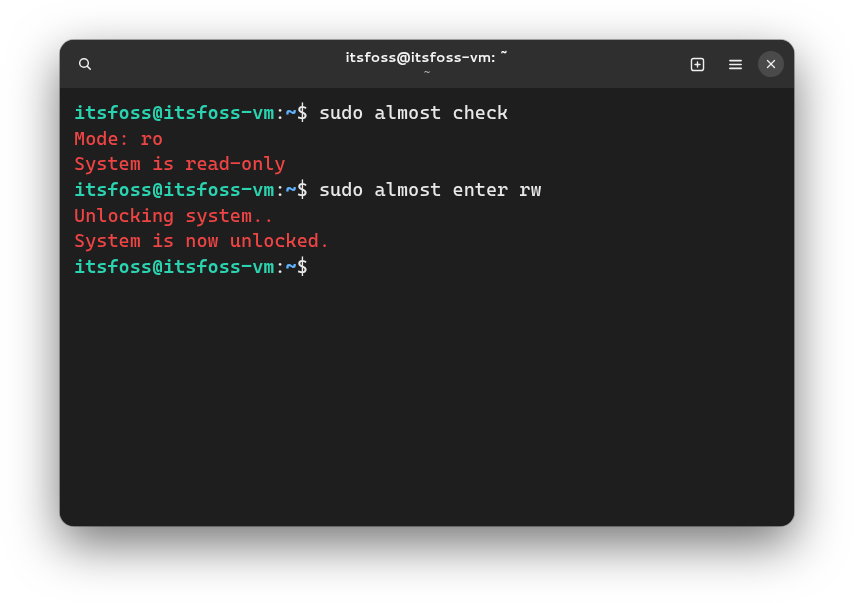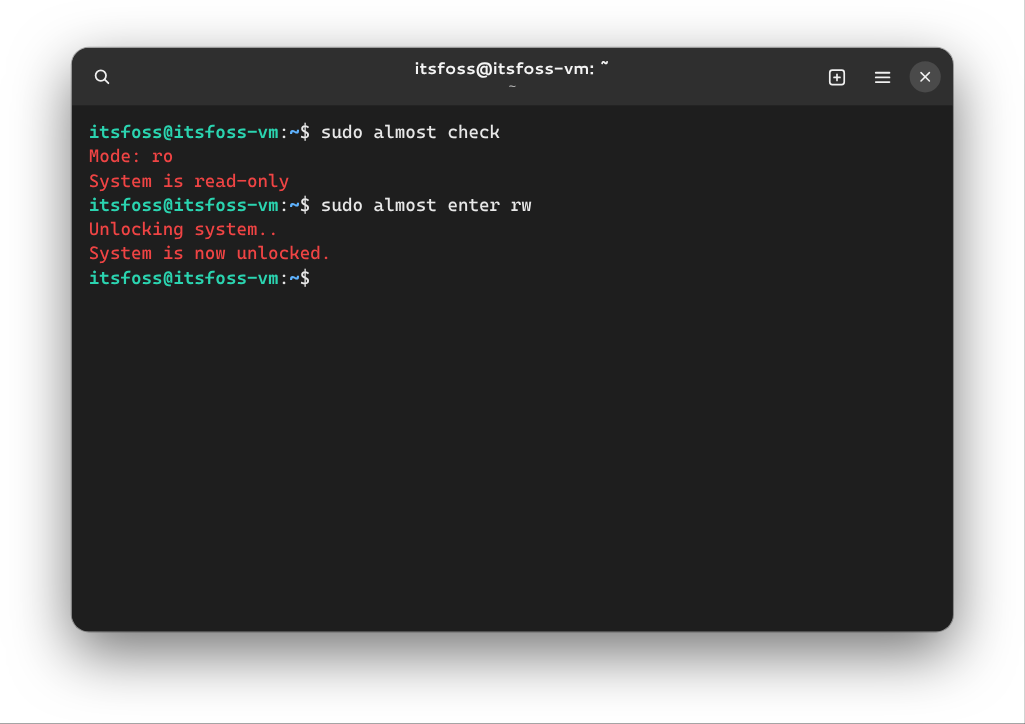--- a/index.html
+++ b/index.html
@@ -91,21 +91,21 @@
       display: flex;
       align-items: center;
       justify-content: center;
       cursor: pointer;
     }
     
     .term {
       flex: 1;
       background: #1e1e1e;
       padding: 12px 14px 14px 14px;
-      font-size: 15px;
+      font-size: 19px;
       line-height: 1.35;
       color: #e8e8e8;
       white-space: pre;
       overflow: hidden;
     }
     .line { display: block; }
     .user { color: #2bd4b0; font-weight: 600; }
     .colon { color: #e8e8e8; }
     .path { color: #5fb3ff; font-weight: 600; }
     .prompt { color: #e8e8e8; }

